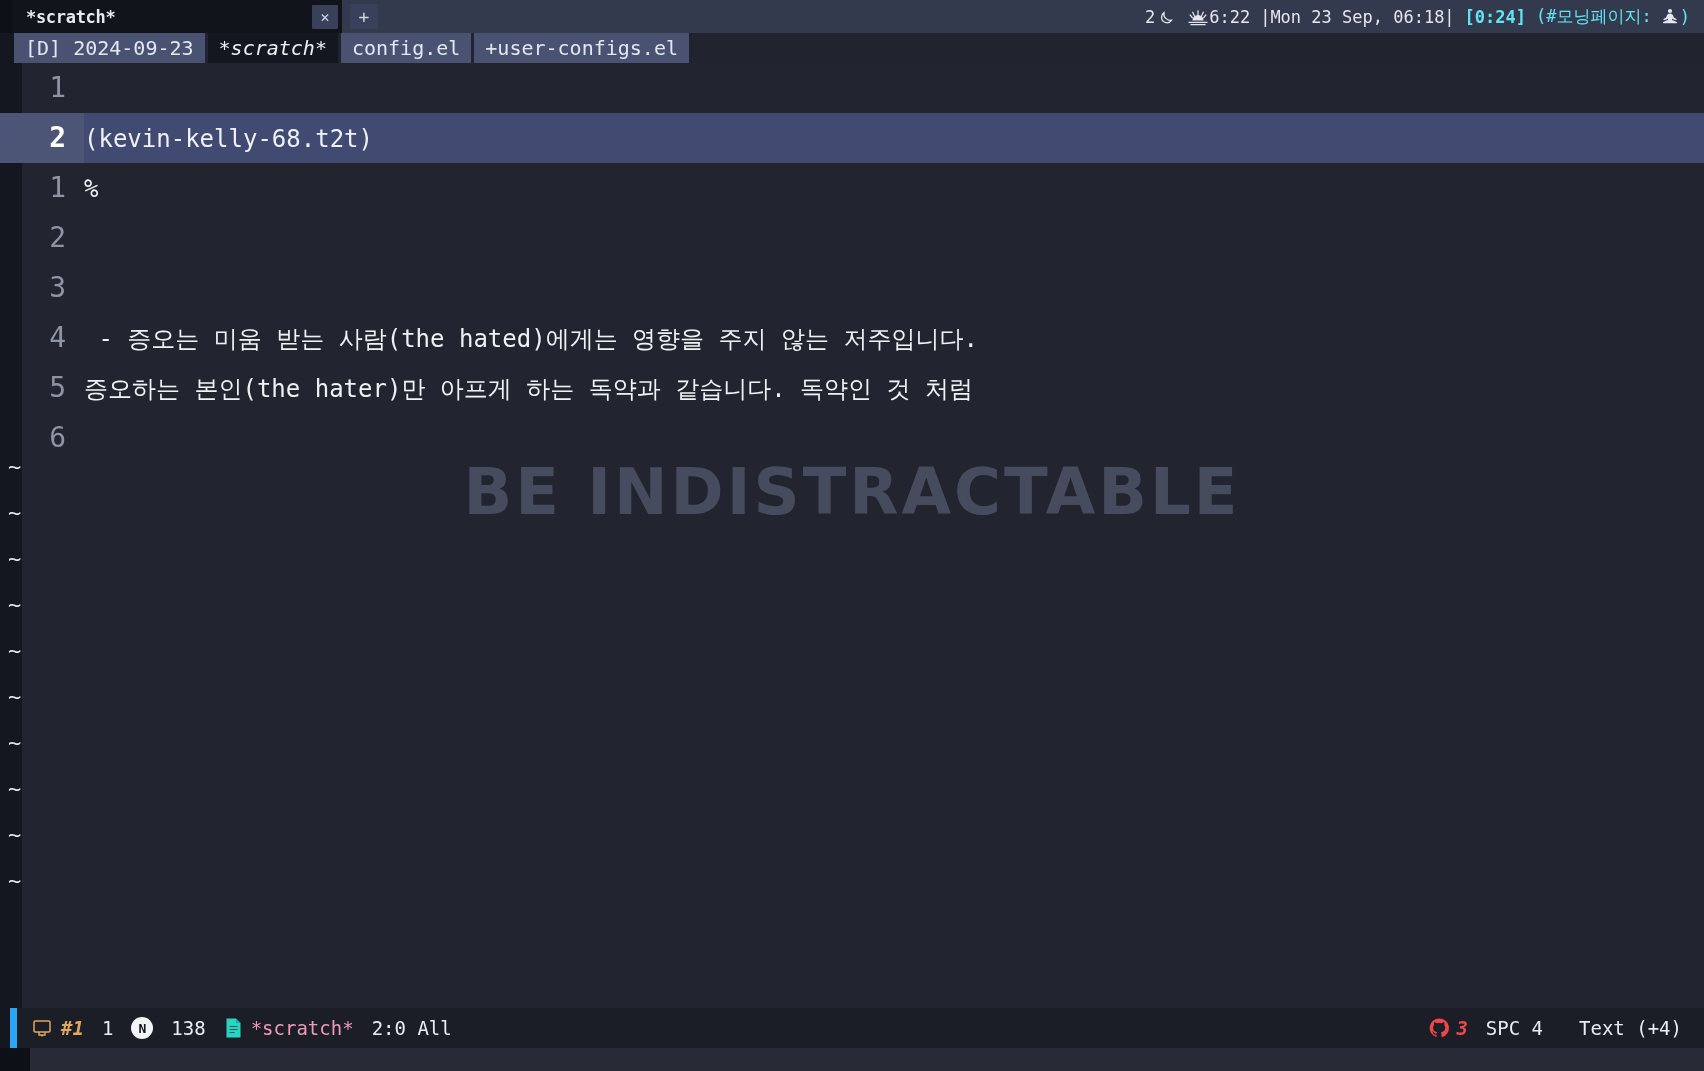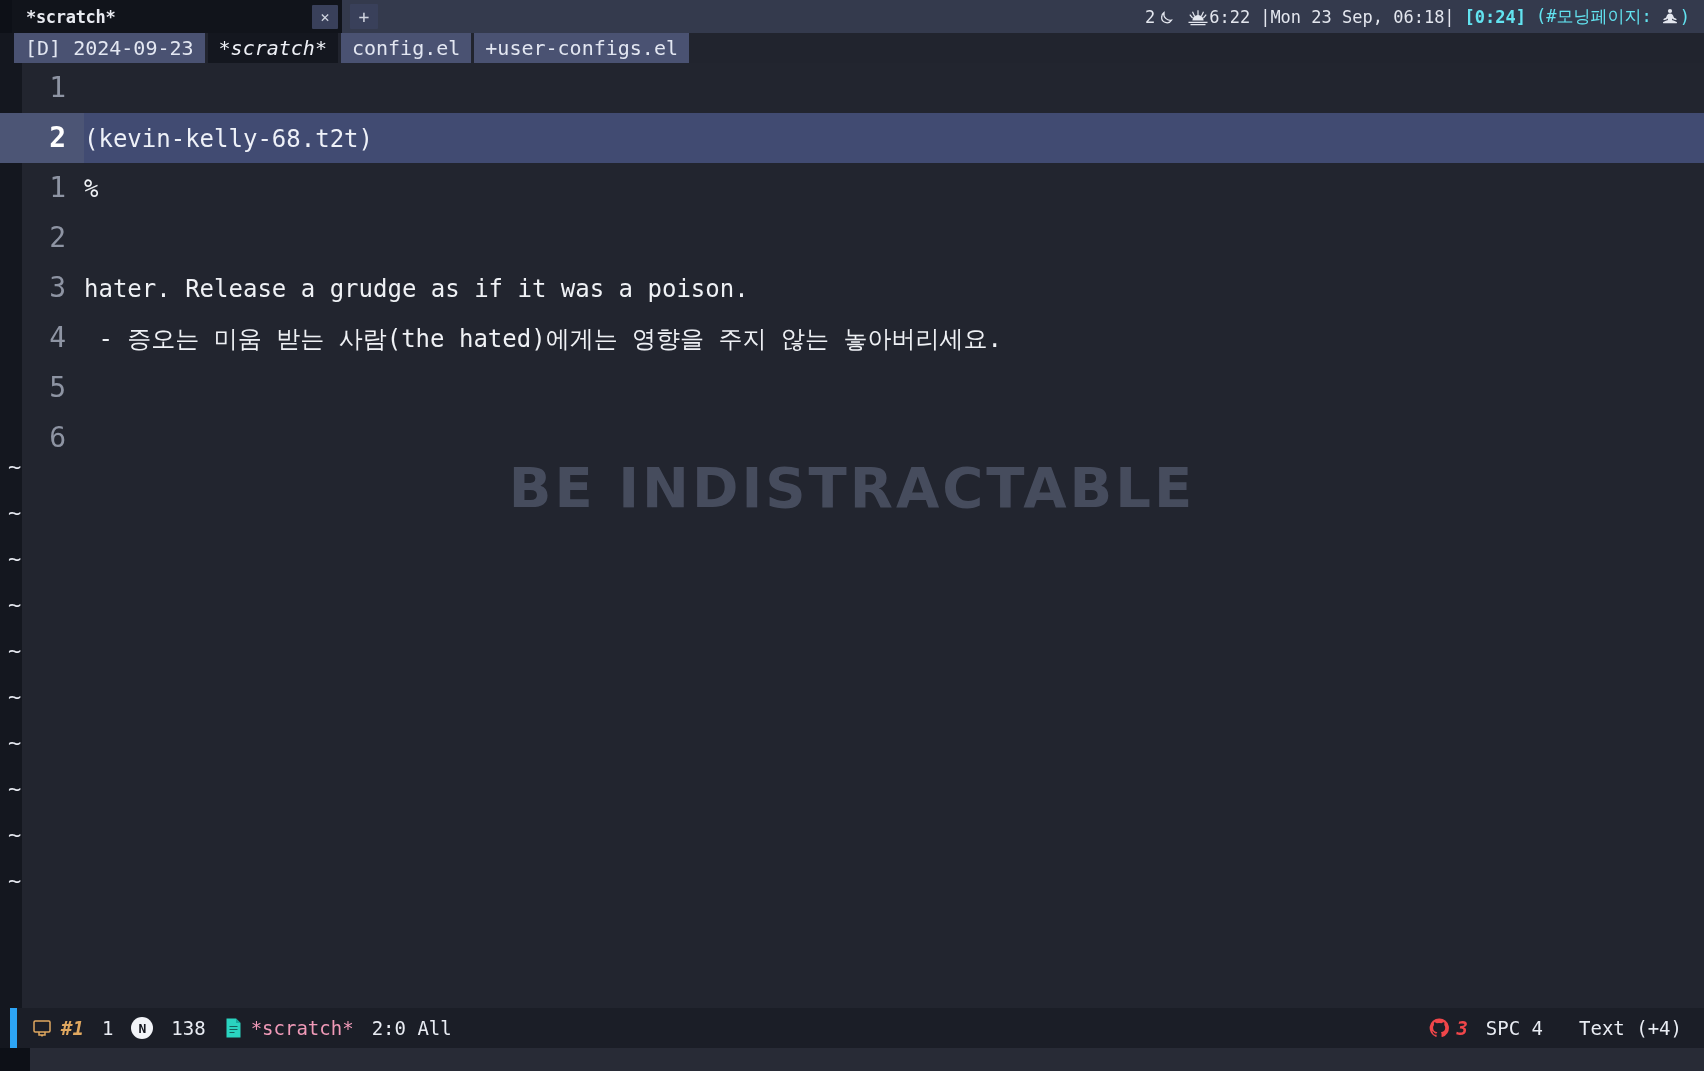--- a/index.html
+++ b/index.html
@@ -178,21 +178,21 @@
     line-height: 1;
   }
 
   #watermark {
     position: absolute;
     left: 0; right: 0;
     top: 392px;
     text-align: center;
     color: #555c70;
     font-family: "DejaVu Sans", "Liberation Sans", sans-serif;
-    font-size: 56px;
+    font-size: 64px;
     font-weight: bold;
     letter-spacing: 3px;
     opacity: 0.72;
     pointer-events: none;
     user-select: none;
   }
 
   
   #modeline {
     position: absolute;
@@ -330,23 +330,23 @@
   </div>
 
   <div id="editor">
     <div id="gutter-strip"></div>
 
     <div id="lines">
         <div class="row"><span class="lnum">1</span><span class="ltext"></span></div>
         <div class="row current"><span class="lnum">2</span><span class="ltext">(kevin-kelly-68.t2t)</span></div>
         <div class="row"><span class="lnum">1</span><span class="ltext">%</span></div>
         <div class="row"><span class="lnum">2</span></div>
-        <div class="row"><span class="lnum">3</span><span class="ltext">hater. Release a grudge as if it was a poison.</span></div>
-        <div class="row"><span class="lnum">4</span><span class="ltext"> - 증오는 미움 받는 사람(the hated)에게는 영향을 주지 않는 놓아버리세요.</span></div>
-        <div class="row"><span class="lnum">5</span></div>
+        <div class="row"><span class="lnum">3</span></div>
+        <div class="row"><span class="lnum">4</span><span class="ltext"> - 증오는 미움 받는 사람(the hated)에게는 영향을 주지 않는 저주입니다.</span></div>
+        <div class="row"><span class="lnum">5</span><span class="ltext">증오하는 본인(the hater)만 아프게 하는 독약과 같습니다. 독약인 것 처럼</span></div>
         <div class="row"><span class="lnum">6</span></div>
       </div>
 
     <div class="tilde-col" id="tilde-col">
         <div class="tilde" style="top: 393px;">~</div>
         <div class="tilde" style="top: 439px;">~</div>
         <div class="tilde" style="top: 485px;">~</div>
         <div class="tilde" style="top: 531px;">~</div>
         <div class="tilde" style="top: 577px;">~</div>
         <div class="tilde" style="top: 623px;">~</div>

